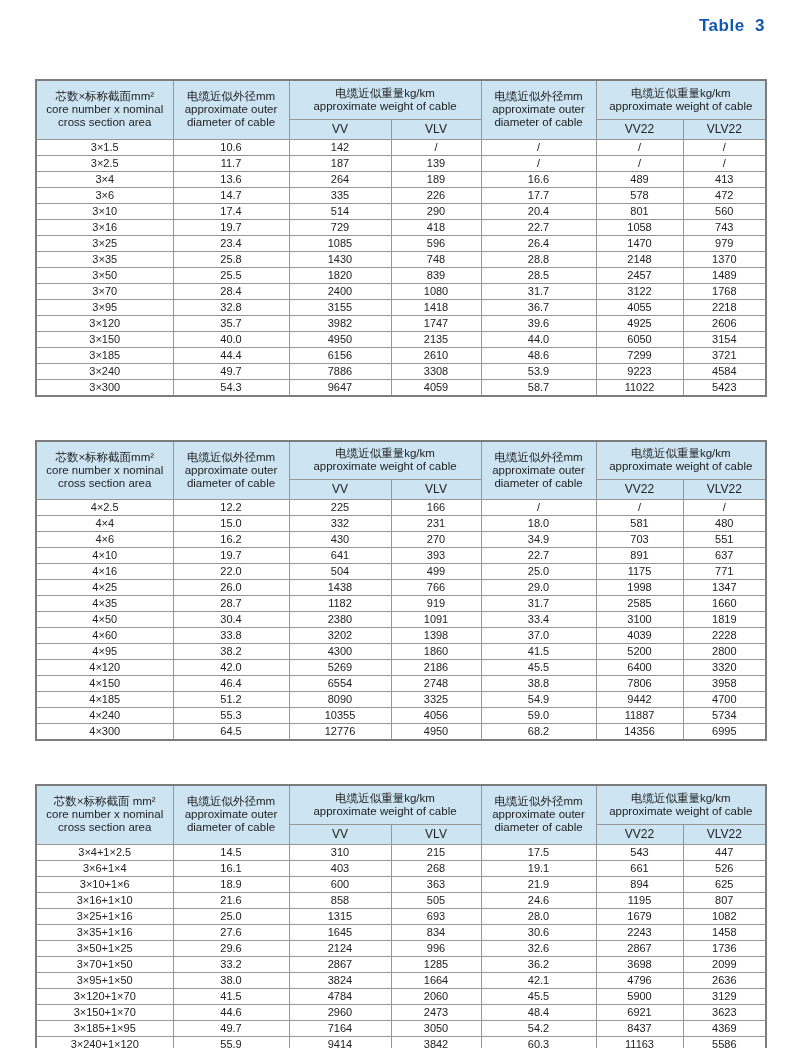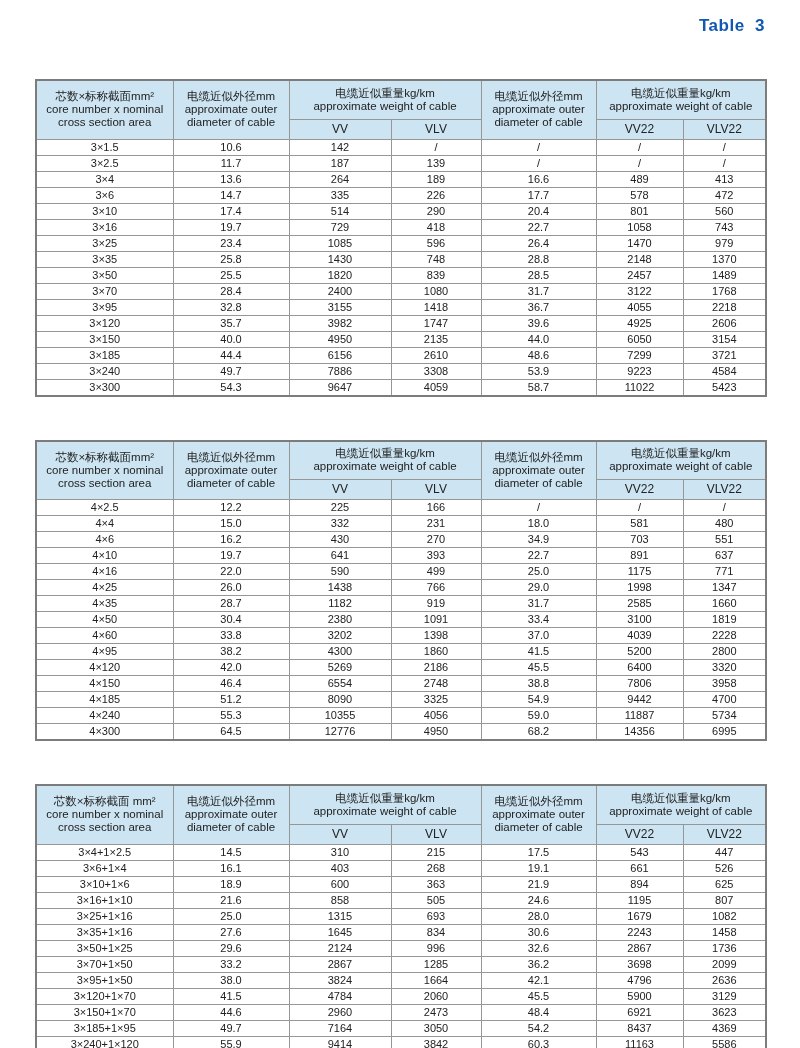--- a/index.html
+++ b/index.html
@@ -333,21 +333,21 @@
             <td>19.7</td>
             <td>641</td>
             <td>393</td>
             <td>22.7</td>
             <td>891</td>
             <td>637</td>
           </tr>
           <tr>
             <td>4×16</td>
             <td>22.0</td>
-            <td>590</td>
+            <td>504</td>
             <td>499</td>
             <td>25.0</td>
             <td>1175</td>
             <td>771</td>
           </tr>
           <tr>
             <td>4×25</td>
             <td>26.0</td>
             <td>1438</td>
             <td>766</td>

